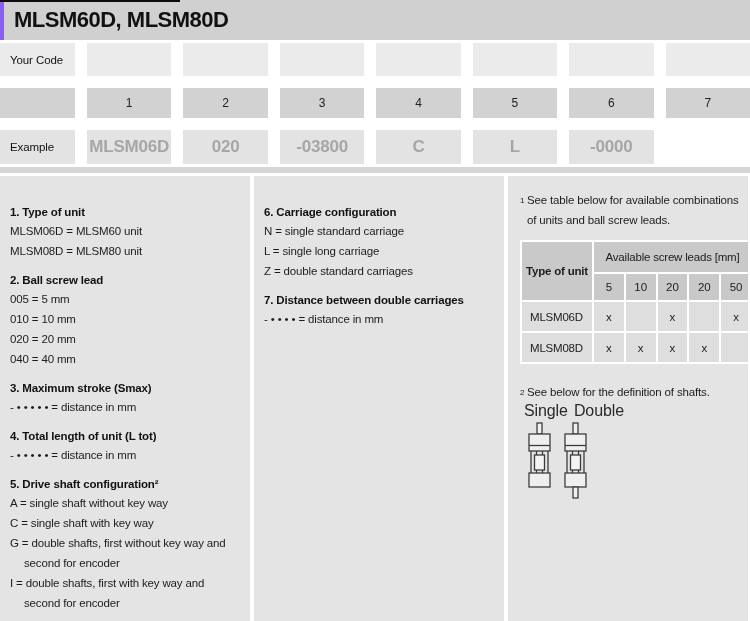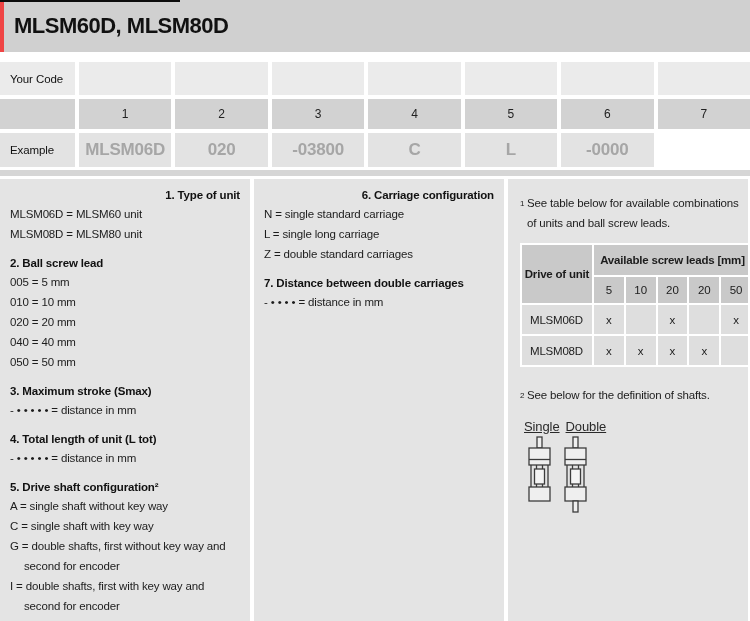--- a/index.html
+++ b/index.html
@@ -2,54 +2,54 @@
 <html><head>
 <meta charset="utf-8">
 <style>
   * { margin:0; padding:0; box-sizing:border-box; }
   html,body { background:#ffffff; }
   body { font-family:"Liberation Sans", sans-serif; color:#1c1c1c; }
   .page { position:relative; width:750px; height:621px; background:#ffffff; overflow:hidden; }
 
   
   .title-band {
-    height:52px; background:#d0d0d0; border-left:4px solid #ef4444;
+    height:40px; background:#d0d0d0; border-left:4px solid #8b5cf6;
     display:flex; align-items:center; padding-left:10px; position:relative;
   }
   .title-band::before { content:""; position:absolute; left:-4px; top:0; width:180px; height:2px; background:#0c0c0c; }
   .title-band h1 { font-size:22px; font-weight:bold; letter-spacing:-0.5px; color:#111; }
 
   
   .code-grid {
-    margin-top:10px;
+    margin-top:3px;
     display:grid;
     grid-template-columns:75px repeat(7, 1fr);
     grid-template-rows:33px 30px 34px;
-    gap:4px;
+    gap:12px;
   }
   .cg-cell { display:flex; align-items:center; justify-content:center; }
   .row-yourcode { background:#ebebeb; }
   .row-num { background:#d2d2d2; font-size:12px; color:#222; }
   .row-example { background:#e3e3e3; }
   .cg-label { justify-content:flex-start; padding-left:10px; font-size:11.5px; letter-spacing:-0.1px; color:#111; }
   .example-val { font-size:17px; font-weight:bold; color:#a6a6a6; letter-spacing:-0.2px; }
 
   .divider-strip { margin-top:3px; height:6px; background:#d6d6d6; }
 
   
   .columns {
     margin-top:3px;
     display:grid;
     grid-template-columns:250px 250px 240px;
     gap:4px;
     height:461px;
   }
   .col { background:#e4e4e4; padding:10px 10px 10px 10px; overflow:hidden; }
   .col h3 { font-size:11.5px; font-weight:bold; letter-spacing:-0.15px; margin:13px 0 3px 0; color:#111; }
-  .col h3.first { margin-top:0;text-align:right; }
+  .col h3.first { margin-top:20px; }
   .col p { font-size:11.5px; letter-spacing:-0.15px; line-height:20px; color:#1c1c1c; }
   .col p.cont { padding-left:14px; }
   .bullets { letter-spacing:0; }
 
   
   .col-right { padding:10px 8px 10px 12px; }
   .fn { font-size:11px; line-height:17px; letter-spacing:-0.1px; margin-top:4px; position:relative; padding-left:7px; }
   .fn sup { position:absolute; left:0; top:1px; font-size:8px; }
   .fn2 { margin-top:18px; }
 
@@ -58,26 +58,26 @@
     margin-top:10px; margin-left:0px;
     background:#ffffff; padding:2px; width:233px;
     display:grid;
     grid-template-columns:70px repeat(5, 1fr);
     grid-template-rows:30px 26px 29px 29px;
     gap:2px;
   }
   .at-cell { display:flex; align-items:center; justify-content:center; font-size:11.5px; }
   .at-head { background:#c9c9c9; }
   .at-type { grid-row:1 / span 2; grid-column:1; font-weight:bold; letter-spacing:-0.2px; }
-  .at-leads { grid-column:2 / span 5; font-weight:bold; letter-spacing:-0.2px; }
+  .at-leads { grid-column:2 / span 5; font-weight:normal; letter-spacing:-0.2px; }
   .at-data { background:#dedede; }
   .at-unit { justify-content:flex-start; padding-left:8px; letter-spacing:-0.2px; }
 
   
-  .shaft-labels { margin-top:14px; font-size:13px; color:#2a2a2a; letter-spacing:-0.1px; padding-left:4px;text-decoration:underline; }
+  .shaft-labels { font-size:16px; color:#2a2a2a; letter-spacing:-0.1px; padding-left:4px; }
   .shaft-labels span { margin-right:6px; }
   .shafts-svg { display:block; margin-top:2px; margin-left:4px; }
 </style>
 </head>
 <body>
 
 <div class="page">
 
   <header class="title-band">
     <h1>MLSM60D, MLSM80D</h1>
@@ -119,21 +119,20 @@
     <section class="col">
       <h3 class="first">1. Type of unit</h3>
       <p>MLSM06D = MLSM60 unit</p>
       <p>MLSM08D = MLSM80 unit</p>
 
       <h3>2. Ball screw lead</h3>
       <p>005 = 5 mm</p>
       <p>010 = 10 mm</p>
       <p>020 = 20 mm</p>
       <p>040 = 40 mm</p>
-      <p>050 = 50 mm</p>
 
       <h3>3. Maximum stroke (Smax)</h3>
       <p class="bullets">- • • • • • = distance in mm</p>
 
       <h3>4. Total length of unit (L tot)</h3>
       <p class="bullets">- • • • • • = distance in mm</p>
 
       <h3>5. Drive shaft configuration²</h3>
       <p>A = single shaft without key way</p>
       <p>C = single shaft with key way</p>
@@ -152,21 +151,21 @@
       <h3>7. Distance between double carriages</h3>
       <p class="bullets">- • • • • = distance in mm</p>
     </section>
 
     <section class="col col-right">
       <p class="fn">
         <sup>1</sup><span>See table below for available combinations of units and ball screw leads.</span>
       </p>
 
       <div class="avail-table">
-        <div class="at-cell at-head at-type">Drive of unit</div>
+        <div class="at-cell at-head at-type">Type of unit</div>
         <div class="at-cell at-head at-leads">Available screw leads [mm]</div>
         <div class="at-cell at-head">5</div>
         <div class="at-cell at-head">10</div>
         <div class="at-cell at-head">20</div>
         <div class="at-cell at-head">20</div>
         <div class="at-cell at-head">50</div>
 
         <div class="at-cell at-data at-unit">MLSM06D</div>
         <div class="at-cell at-data">x</div>
         <div class="at-cell at-data"></div>

